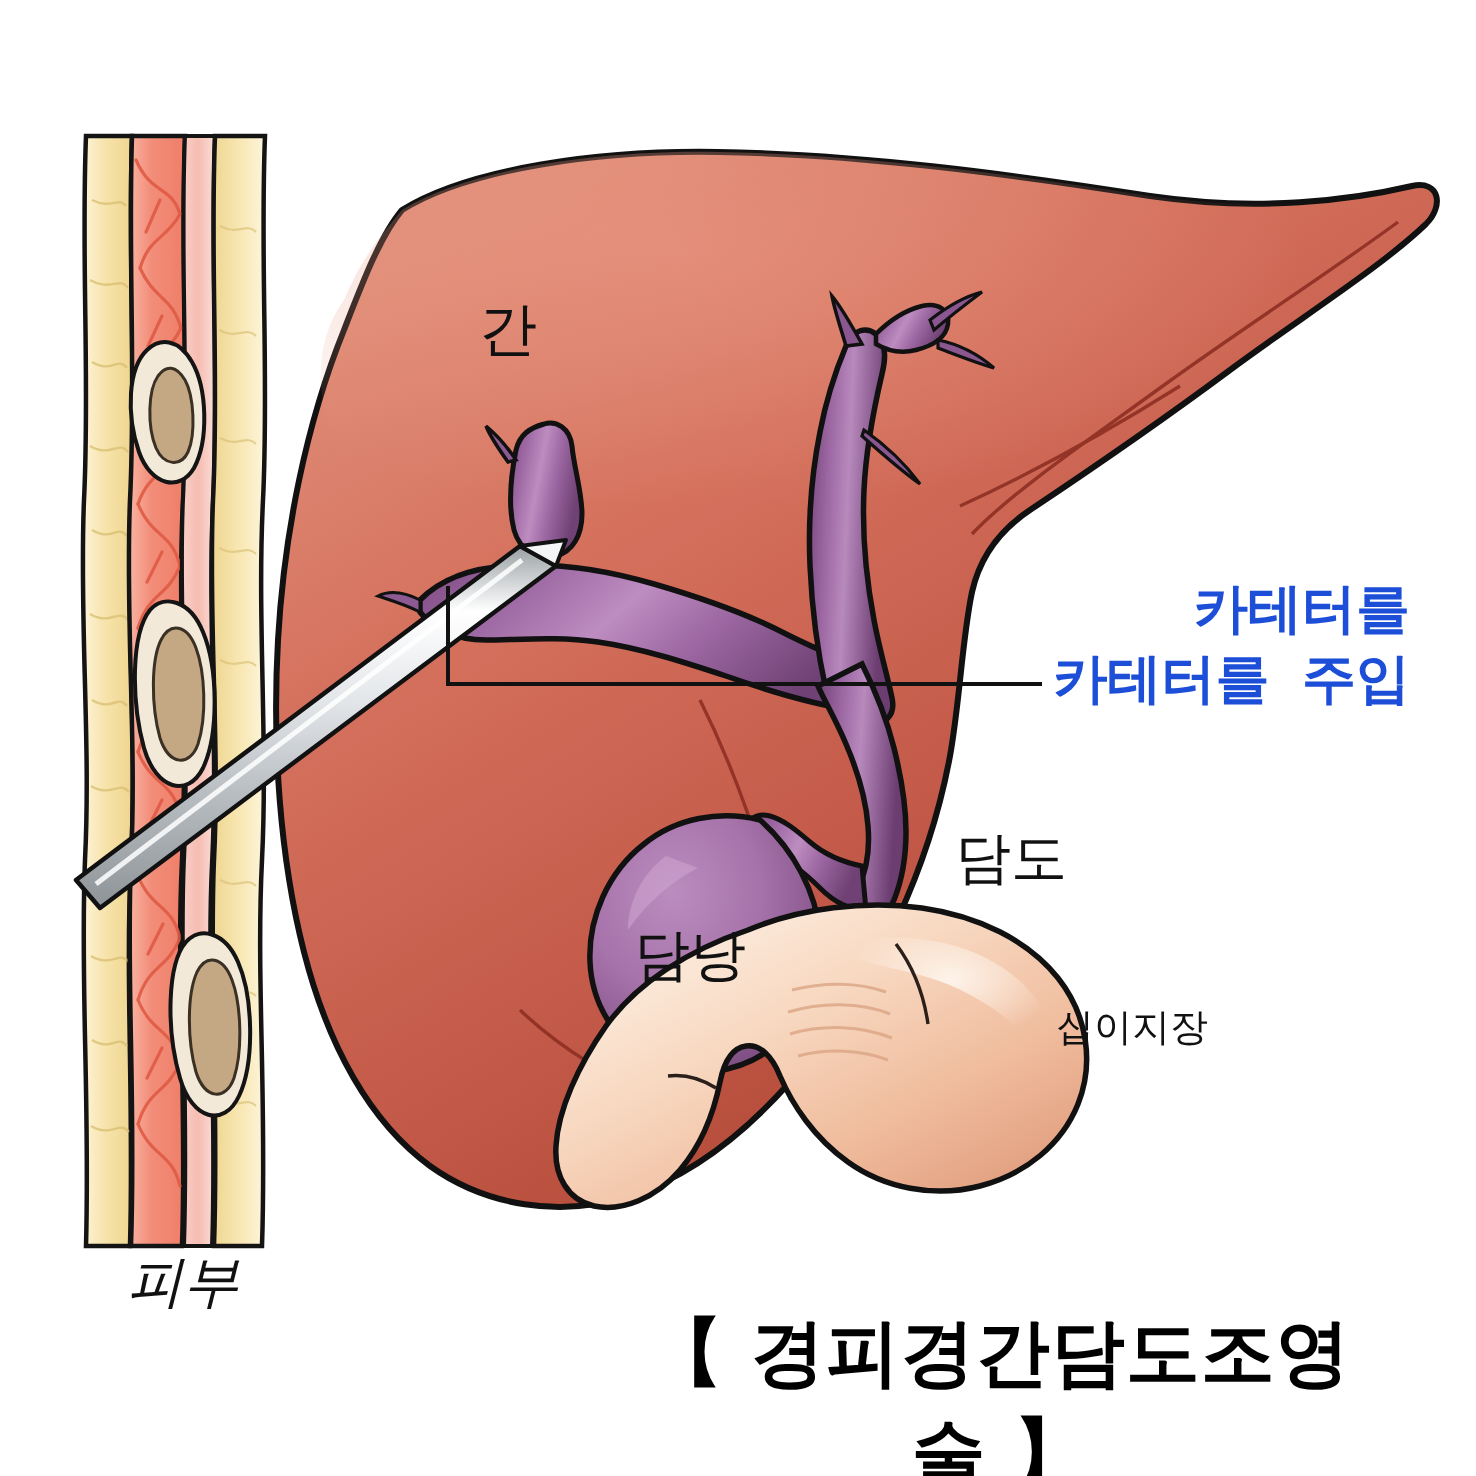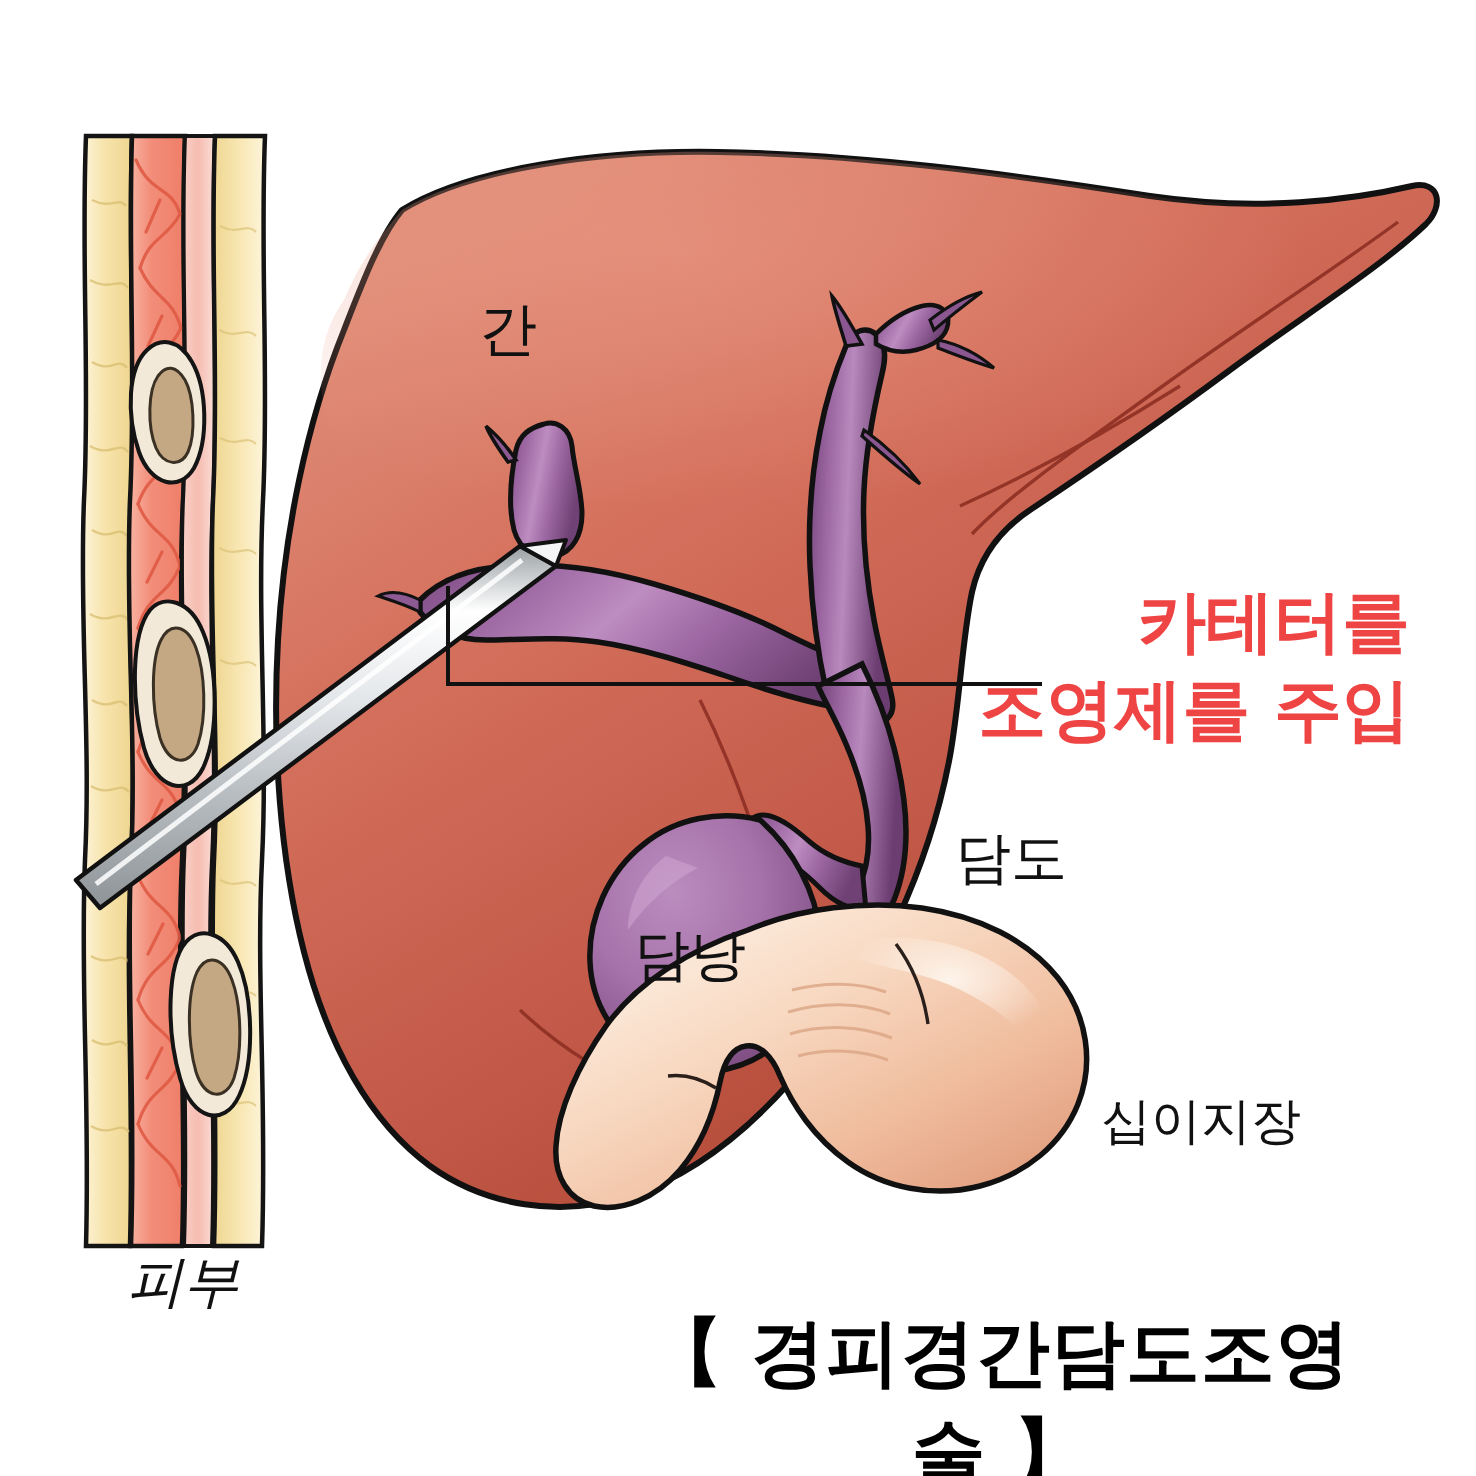--- a/index.html
+++ b/index.html
@@ -25,33 +25,34 @@
   }
   .lbl {
     position: absolute;
     color: #111111;
     white-space: nowrap;
     line-height: 1.0;
   }
   #label-liver     { left: 479px; top: 300px; font-size: 58px; }
   #label-gallbladder { left: 634px; top: 891px; font-size: 56px; margin-top: 36px; }
   #label-bileduct  { left: 955px; top: 830px; font-size: 56px; }
-  #label-duodenum  { left: 1056px; top: 1096px; font-size: 50px; margin-left: 45px; }
+  #label-duodenum  { left: 1056px; top: 1008px; font-size: 38px; }
   #label-skin      { left: 127px; top: 1254px; font-size: 56px; font-style: italic; }
 
   #annotation {
     position: absolute;
     left: 940px;
     top: 578px;
     width: 470px;
     text-align: right;
     font-weight: 700;
-    font-size: 68px;
+    font-size: 54px;
     line-height: 1.30;
-    color: #ef4444;
+    color: #1d4ed8;
+    font-family: Liberation Mono, monospace;
   }
   #annotation .ln { display: block; }
 
   #caption {
     position: absolute;
     left: 620px;
     top: 1304px;
     width: 760px;
     text-align: center;
     font-weight: 700;
@@ -371,18 +372,18 @@
   <div class="lbl" id="label-gallbladder">담낭</div>
 
   <div class="lbl" id="label-bileduct">담도</div>
 
   <div class="lbl" id="label-duodenum">십이지장</div>
 
   <div class="lbl" id="label-skin">피부</div>
 
   <div id="annotation">
     <span class="ln">카테터를</span>
-    <span class="ln">조영제를 주입</span>
+    <span class="ln">카테터를 주입</span>
   </div>
 
   <div id="caption">【 경피경간담도조영술 】</div>
 
 </div>
 
 </body></html>

